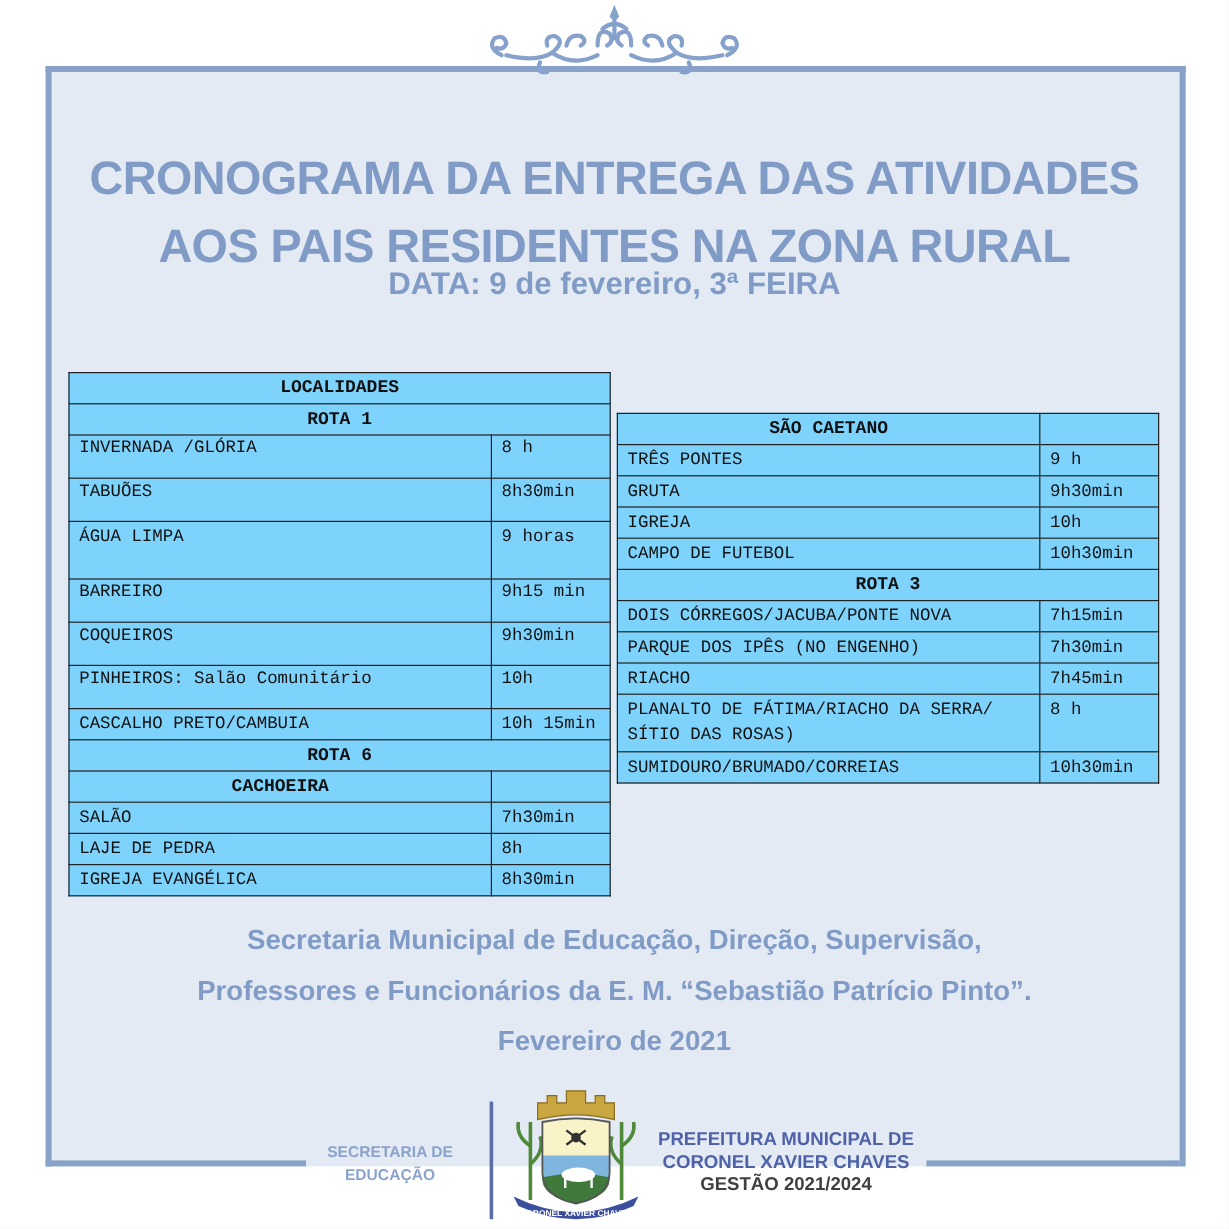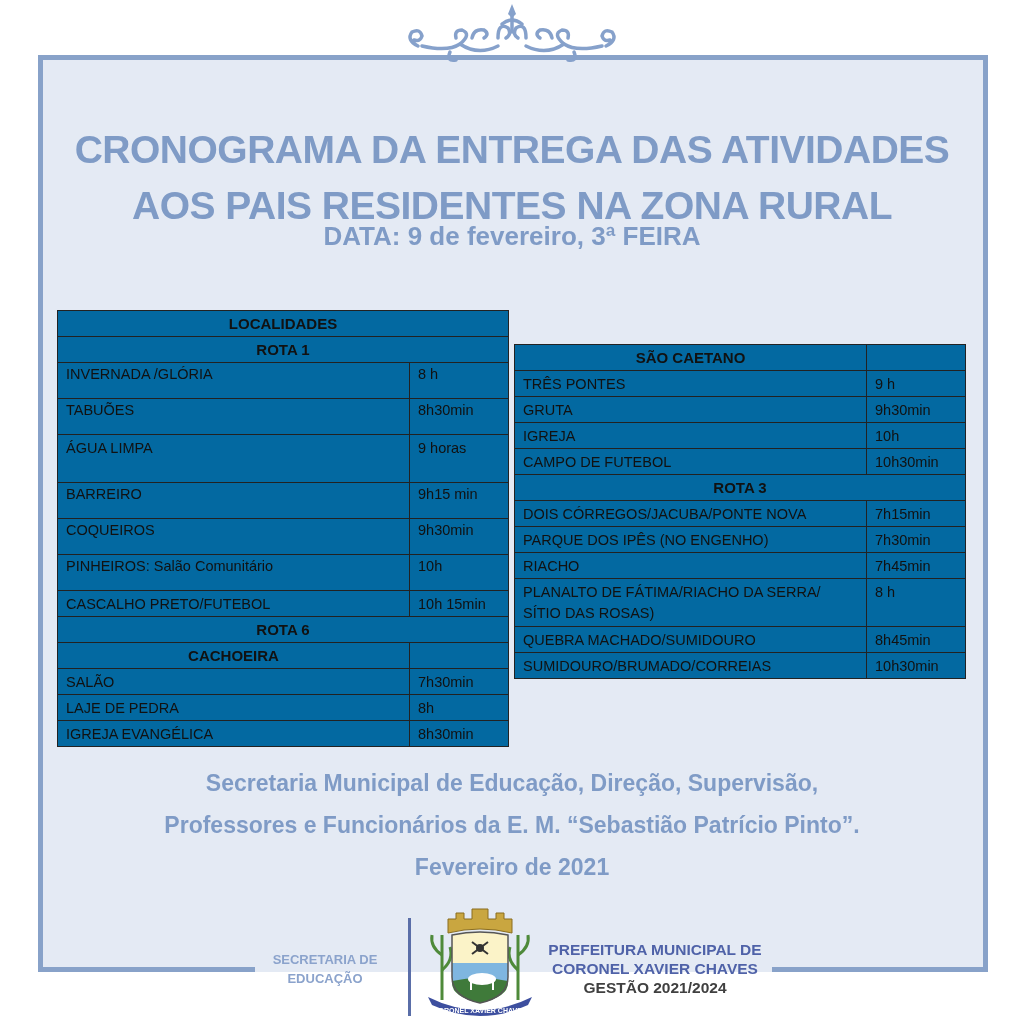--- a/index.html
+++ b/index.html
@@ -3,21 +3,21 @@
 <meta charset="utf-8">
 <style>
   html, body { margin:0; padding:0; }
   body { width:1024px; height:1024px; background:#ffffff; position:relative; overflow:hidden; font-family:"DejaVu Sans", sans-serif; }
   .frame { position:absolute; left:38px; top:55px; width:940px; height:912px; background:#e4eaf4; border:5px solid #88a2c9; border-bottom:none; }
   .frame-bottom-left { position:absolute; left:38px; top:967px; width:217px; height:5px; background:#88a2c9; }
   .frame-bottom-right { position:absolute; left:772px; top:967px; width:211px; height:5px; background:#88a2c9; }
   .ornament { position:absolute; left:398px; top:2px; width:228px; height:62px; }
   .title { position:absolute; left:40px; width:944px; top:90px; text-align:center; color:#7f9bc6; font-family:"Liberation Sans", sans-serif; font-weight:bold; font-size:39px; line-height:56px; letter-spacing:-0.5px;margin-top:32px; }
   .date { position:absolute; left:40px; width:944px; top:218px; text-align:center; color:#7f9bc6; font-family:"Liberation Sans", sans-serif; font-weight:bold; font-size:26px; line-height:36px; }
-  table.sched { position:absolute; border-collapse:collapse; background:#0369a1; font-family:Liberation Sans, sans-serif; font-size:14.5px; color:#111; }
+  table.sched { position:absolute; border-collapse:collapse; background:#7dd3fc; font-family:Liberation Mono, monospace; font-size:14.5px; color:#111; }
   table.sched td { border:1.5px solid #222; padding:0 8px; height:25px; vertical-align:middle; white-space:nowrap; }
   table.sched td.hdr { text-align:center; font-weight:bold; font-size:15px; }
   table.sched td.time { width:82px; }
   table.sched tr.tall td { height:32px; vertical-align:top; padding-top:3px; }
   table.sched tr.two td { height:44px; vertical-align:top; padding-top:3px; white-space:normal; line-height:21px; }
   #left-table { left:57px; top:310px; width:452px; }
   #right-table { left:514px; top:344px; width:452px; }
   .footer-text { position:absolute; left:40px; width:944px; top:762px; text-align:center; color:#7f9bc6; font-family:"Liberation Sans", sans-serif; font-weight:bold; font-size:23px; line-height:42px; }
   .sec-label { position:absolute; left:250px; top:950px; width:150px; text-align:center; color:#8ba3cc; font-family:"Liberation Sans", sans-serif; font-weight:bold; font-size:13px; line-height:19px; }
   .divider { position:absolute; left:408px; top:918px; width:3px; height:98px; background:#5a6ea8; }
@@ -86,21 +86,21 @@
   </tr>
   <tr class="tall">
     <td>COQUEIROS</td>
     <td class="time">9h30min</td>
   </tr>
   <tr class="tall">
     <td>PINHEIROS: Salão Comunitário</td>
     <td class="time">10h</td>
   </tr>
   <tr>
-    <td>CASCALHO PRETO/FUTEBOL</td>
+    <td>CASCALHO PRETO/CAMBUIA</td>
     <td class="time">10h 15min</td>
   </tr>
   <tr>
     <td class="hdr" colspan="2">ROTA 6</td>
   </tr>
   <tr>
     <td class="hdr">CACHOEIRA</td>
     <td class="time"></td>
   </tr>
   <tr>
@@ -151,24 +151,20 @@
     <td>PARQUE DOS IPÊS (NO ENGENHO)</td>
     <td class="time">7h30min</td>
   </tr>
   <tr>
     <td>RIACHO</td>
     <td class="time">7h45min</td>
   </tr>
   <tr class="two">
     <td>PLANALTO DE FÁTIMA/RIACHO DA SERRA/ SÍTIO DAS ROSAS)</td>
     <td class="time">8 h</td>
-  </tr>
-  <tr>
-    <td>QUEBRA MACHADO/SUMIDOURO</td>
-    <td class="time">8h45min</td>
   </tr>
   <tr>
     <td>SUMIDOURO/BRUMADO/CORREIAS</td>
     <td class="time">10h30min</td>
   </tr>
 </tbody>
   </table>
 
 <div class="footer-text">
   <div>Secretaria Municipal de Educação, Direção, Supervisão,</div>

